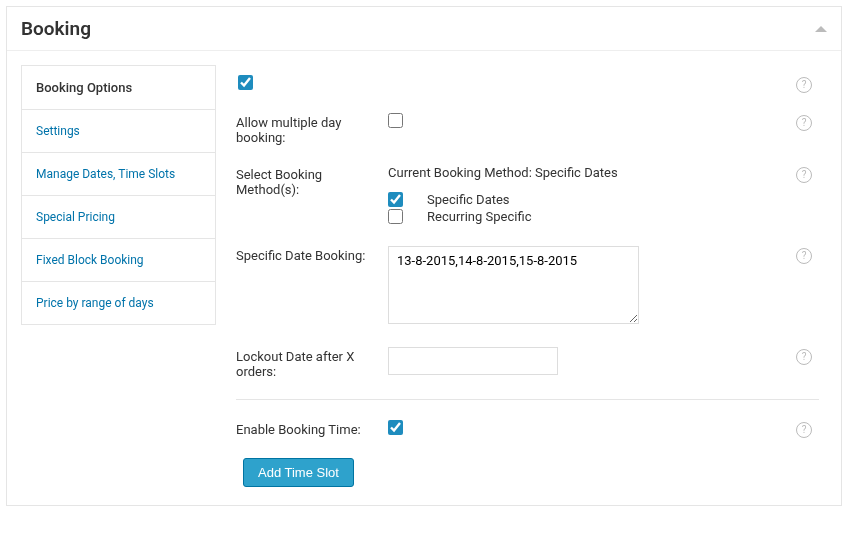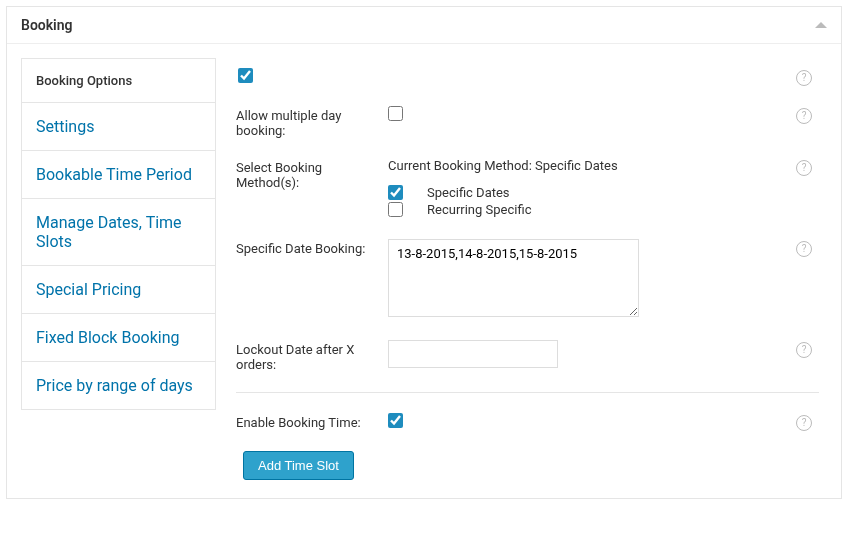--- a/index.html
+++ b/index.html
@@ -16,21 +16,21 @@
 }
 .panel-header {
   display: flex;
   justify-content: space-between;
   align-items: center;
   padding: 10px 14px;
   border-bottom: 1px solid #eee;
   cursor: pointer;
 }
 .panel-header h3 {
-  font-size: 14px;
+  font-size: 19px;
   font-weight: 600;
   color: #333;
 }
 .collapse-caret {
   width: 0; height: 0;
   border-left: 6px solid transparent;
   border-right: 6px solid transparent;
   border-bottom: 6px solid #bbb;
 }
 .panel-body {
@@ -50,21 +50,21 @@
   font-size: 13px;
   color: #333;
   background: #fff;
   border-bottom: 1px solid #e5e5e5;
   font-weight: 500;
 }
 .sidebar-item {
   display: block;
   padding: 14px 14px;
   border-bottom: 1px solid #e5e5e5;
-  font-size: 16px;
+  font-size: 12px;
   color: #0073aa;
   cursor: pointer;
   background: #fff;
 }
 .sidebar-item:last-child { border-bottom: none; }
 .sidebar-item.active {
   background: #fff;
 }
 .form-area {
   flex: 1;
@@ -160,21 +160,20 @@
   <div class="panel-header">
     <h3>Booking</h3>
     <span class="collapse-caret"></span>
   </div>
 
   <div class="panel-body">
 
     <div class="sidebar">
       <div class="sidebar-header">Booking Options</div>
       <a class="sidebar-item active">Settings</a>
-      <a class="sidebar-item">Bookable Time Period</a>
       <a class="sidebar-item">Manage Dates, Time Slots</a>
       <a class="sidebar-item">Special Pricing</a>
       <a class="sidebar-item">Fixed Block Booking</a>
       <a class="sidebar-item">Price by range of days</a>
     </div>
 
     <div class="form-area">
 
       <div class="form-row">
         <div class="form-control">

